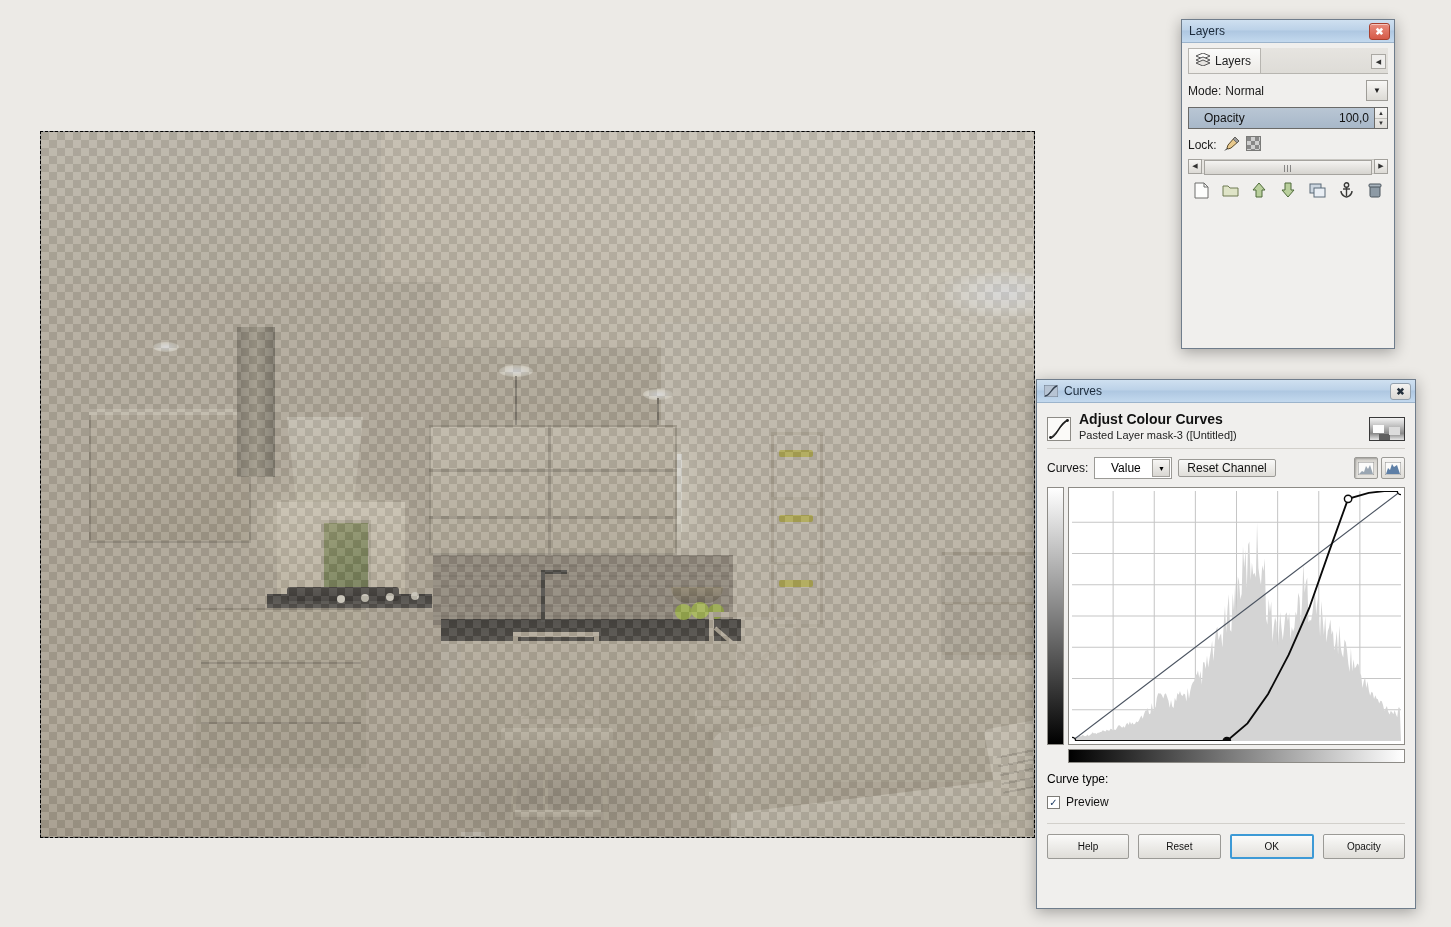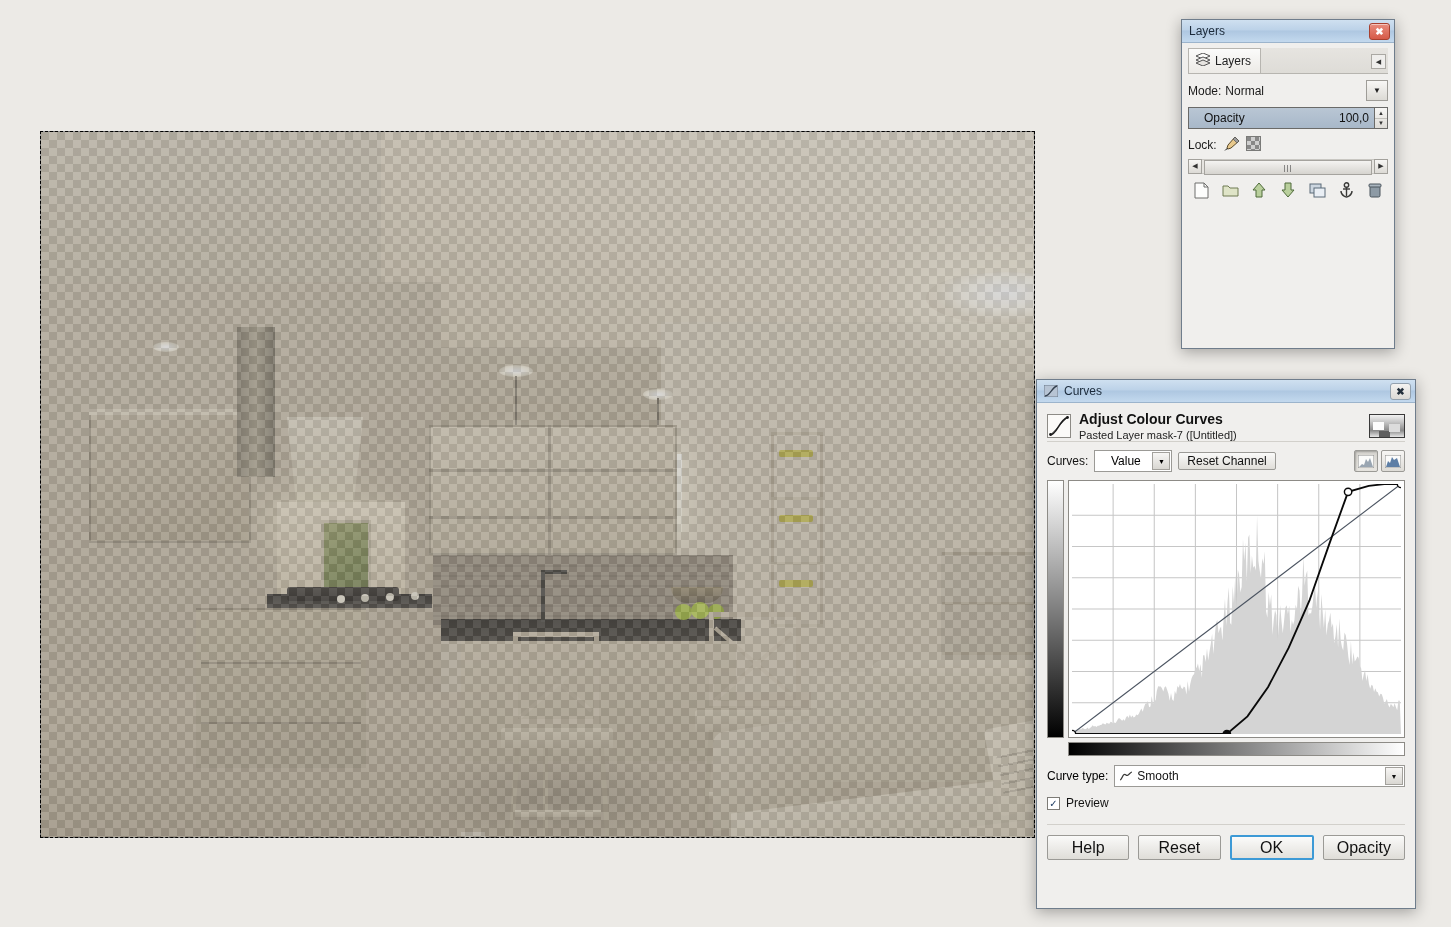--- a/index.html
+++ b/index.html
@@ -306,21 +306,21 @@
   }
   .layer-toolbar {
     display:flex; align-items:center; justify-content:space-between;
     margin-top:7px; padding:0 3px;
   }
   .ltool { width:20px; height:18px; display:flex; align-items:center; justify-content:center; }
 
   
   #curves-win { left: 1036px; top: 379px; width: 380px; height: 530px; }
   #curves-body { padding: 8px 10px 8px 10px; background:#f0efed; height: calc(100% - 23px); }
-  .cv-head { display:flex; align-items:center; gap:8px; border-bottom:1px solid #d2d0cb; }
+  .cv-head { display:flex; align-items:flex-end; gap:8px; padding-bottom:7px; border-bottom:1px solid #d2d0cb; }
   .cv-head-icon {
     width:24px; height:24px; border:1px solid #8d8b86; background:#fbfaf8;
     position:relative; flex:none;
   }
   .cv-head-icon svg { position:absolute; left:1px; top:1px; }
   .cv-titles { flex:1; }
   .cv-title { font-size:14px; font-weight:bold; color:#121212; line-height:16px; }
   .cv-sub { font-size:11px; color:#222; margin-top:2px; }
   .cv-head-thumb {
     width:36px; height:24px; border:1px solid #3a3a3a; flex:none;
@@ -390,21 +390,21 @@
     display:flex; align-items:center; justify-content:center;
     font-size:10px; color:#17365d;
   }
   .preview-row .plbl { font-size:12px; color:#121212; }
 
   .footer {
     display:flex; gap:9px; margin-top:14px;
     border-top:1px solid #d2d0cb; padding-top:10px;
   }
   .fbtn {
-    flex:1; height:25px; font-size:16px; color:#111;
+    flex:1; height:25px; font-size:10px; color:#111;
     background: linear-gradient(180deg,#fafaf9,#dfddd8);
     border:1px solid #9b9a96; border-radius:2px;
     display:flex; align-items:center; justify-content:center;
   }
   .fbtn.default {
     border:2px solid #3d9ad6; background: linear-gradient(180deg,#fbfbfa,#e3e1dc);
   }
 </style>
 </head>
 <body>
@@ -640,21 +640,21 @@
           <svg width="20" height="20" viewBox="0 0 20 20">
             <rect x="0" y="0" width="20" height="20" fill="#fbfaf8"></rect>
             <path d="M1 19 L19 1" stroke="#9a9a98" stroke-width="1"></path>
             <path d="M1 19 C8 19 10 4 19 1" fill="none" stroke="#1c1c1c" stroke-width="1.6"></path>
             <circle cx="1.5" cy="18.5" r="1.4" fill="#1c1c1c"></circle>
             <circle cx="18.5" cy="1.5" r="1.4" fill="#1c1c1c"></circle>
           </svg>
         </span>
         <span class="cv-titles">
           <div class="cv-title">Adjust Colour Curves</div>
-          <div class="cv-sub">Pasted Layer mask-7 ([Untitled])</div>
+          <div class="cv-sub">Pasted Layer mask-3 ([Untitled])</div>
         </span>
         <span class="cv-head-thumb"></span>
       </div>
 
 
       <div class="row">
         <span class="flbl">Curves:</span>
         <span class="chan-combo">
           <span style="flex:1">Value</span>
           <span class="carrow" style="width:18px;height:18px;margin-right:1px;background:linear-gradient(180deg,#f7f6f4,#d9d7d2);border:1px solid #a3a19c;display:flex;align-items:center;justify-content:center;font-size:7px;">▼</span>
@@ -707,29 +707,20 @@
                   <circle cx="320" cy="0" r="3.6" fill="#ffffff" stroke="#0a0a0a" stroke-width="1.4"></circle>
                 </g>
             </svg>
           </div>
         </div>
       </div>
       <div class="h-gradient"></div>
 
       <div class="curvetype-row">
         <span class="flbl">Curve type:</span>
-        <span class="curvetype-combo">
-          <span style="display:flex;">
-            <svg width="14" height="12" viewBox="0 0 14 12">
-              <path d="M1 10 C3 10 4 2 7 5 C9 7 11 2 13 2" fill="none" stroke="#3a3a38" stroke-width="1.2"></path>
-            </svg>
-          </span>
-          <span style="flex:1">Smooth</span>
-          <span class="carrow" style="width:18px;height:18px;margin-right:1px;background:linear-gradient(180deg,#f7f6f4,#d9d7d2);border:1px solid #a3a19c;display:flex;align-items:center;justify-content:center;font-size:7px;">▼</span>
-        </span>
       </div>
 
       <div class="preview-row">
         <span class="chk">✓</span>
         <span class="plbl">Preview</span>
       </div>
 
       <div class="footer">
         <span class="fbtn">Help</span>
         <span class="fbtn">Reset</span>

